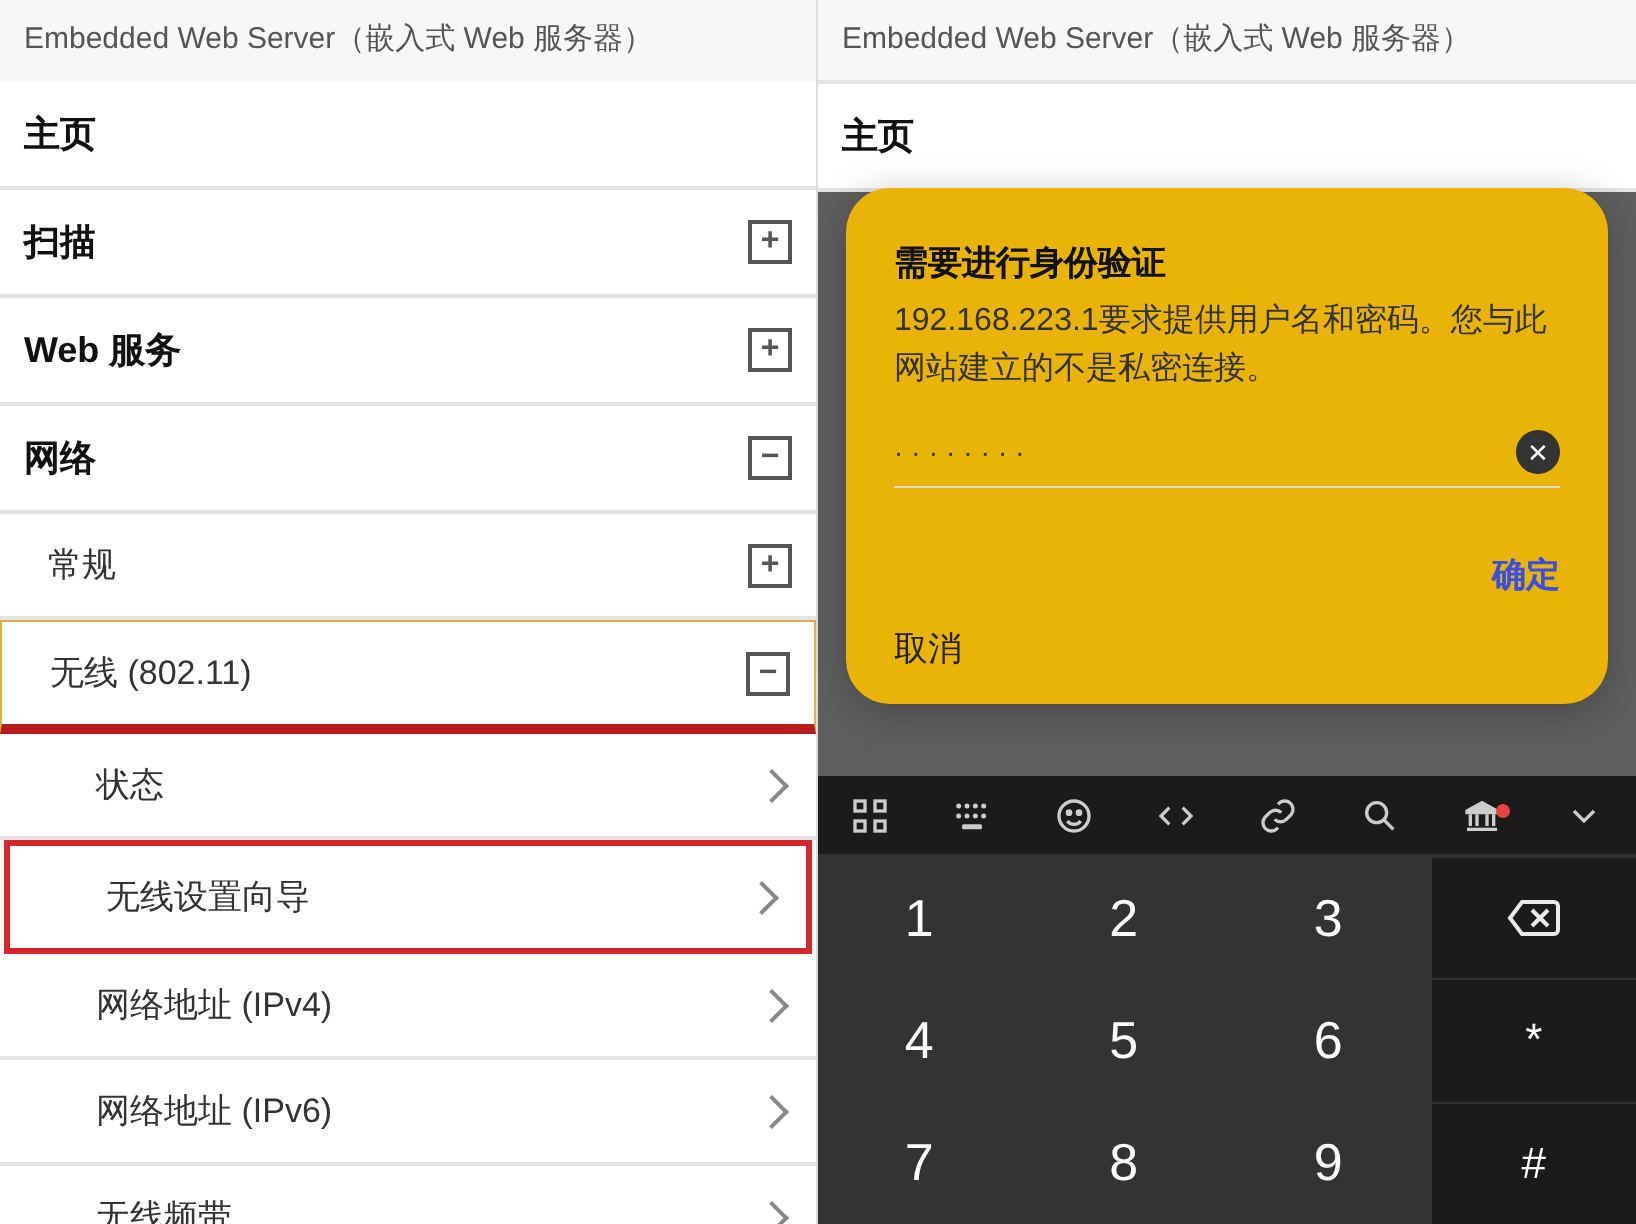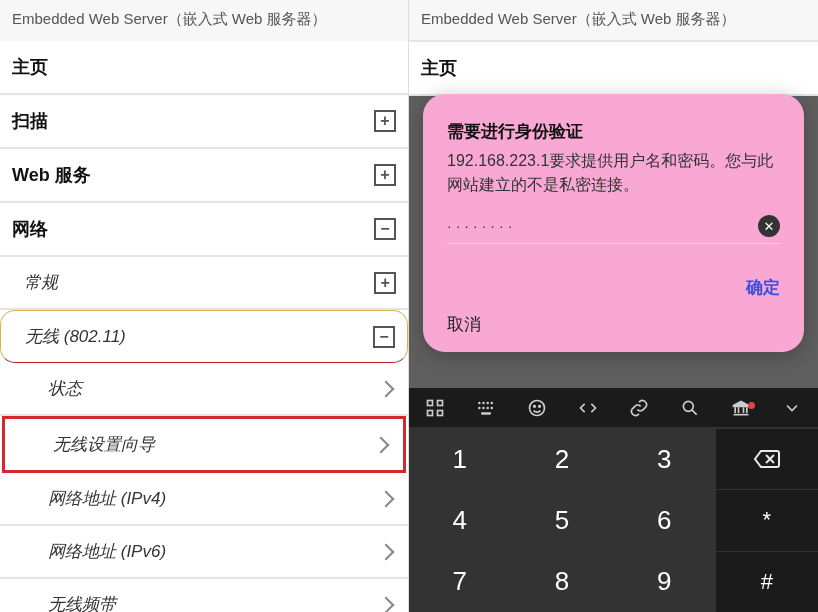--- a/index.html
+++ b/index.html
@@ -4,32 +4,32 @@
 <style>
   * { box-sizing: border-box; margin: 0; padding: 0; }
   html, body { width: 818px; height: 612px; font-family: -apple-system, "Helvetica Neue", Arial, "PingFang SC", "Microsoft YaHei", sans-serif; background: #fff; overflow: hidden; }
   .root { display: flex; width: 818px; height: 588px; }
   .pane { flex: 0 0 409px; height: 612px; background: #fff; border-right: 1px solid #ddd; position: relative; overflow: hidden; }
   .pane.right { border-right: none; background: #5f5f5f; }
   
   .titlebanner { font-size: 15px; color: #555; padding: 10px 12px 12px; background: #f7f7f7; }
   .section { border-bottom: 2px solid #e4e4e4; padding: 14px 12px; display: flex; align-items: center; justify-content: space-between; font-size: 18px; color: #111; font-weight: 700; }
   .section.nontoggle { font-weight: 700; }
-  .section.sub { font-weight: 400; font-size: 17px; color: #333; padding-left: 24px; font-style: italic; }
+  .section.sub { font-weight: 400; font-size: 17px; color: #333; padding-left: 24px; }
   .section.sub.deep { padding-left: 48px; }
   .sqicon { width: 22px; height: 22px; border: 2px solid #555; display: flex; align-items: center; justify-content: center; font-size: 16px; color: #555; font-weight: 700; line-height: 1; }
   .chev { width: 12px; height: 12px; border-top: 2px solid #888; border-right: 2px solid #888; transform: rotate(45deg); margin-right: 4px; }
   .yellowbox { border: 1px solid #d9b24a; }
   .redframe { border: 3px solid #d6272d; margin: 0 2px; }
   .redframe .section { border-bottom: none; }
   .right-bg-top { position: absolute; top: 0; left: 0; right: 0; height: 94px; background: #fff; }
   .right-title { position: absolute; top: 0; left: 0; right: 0; padding: 10px 12px 12px; background: #f7f7f7; font-size: 15px; color: #555; }
   .right-home { position: absolute; top: 40px; left: 0; right: 0; padding: 14px 12px; font-size: 18px; font-weight: 700; color: #111; border-top: 2px solid #e4e4e4; border-bottom: 2px solid #e4e4e4; background: #fff; }
   
-  .dialog { position: absolute; top: 94px; left: 14px; right: 14px; background: #f9a8d4; border-radius: 22px; padding: 26px 24px 16px; box-shadow: 0 4px 20px rgba(0,0,0,0.25); }
+  .dialog { position: absolute; top: 94px; left: 14px; right: 14px; background: #eab308; border-radius: 22px; padding: 26px 24px 16px; box-shadow: 0 4px 20px rgba(0,0,0,0.25); }
   .dlg-title { font-weight: 700; font-size: 17px; color: #111; margin-bottom: 6px; }
   .dlg-msg { font-size: 16px; color: #333; line-height: 1.5; }
   .dlg-user { margin-top: 24px; font-size: 16px; color: #333; border-bottom: 1px solid #ddd; padding-bottom: 6px; }
   .dlg-pass-row { margin-top: 18px; display: flex; align-items: center; border-bottom: 1px solid #ddd; padding-bottom: 6px; }
   .dlg-pass { flex: 1; font-size: 14px; letter-spacing: 4px; color: #333; }
   .clear-circle { width: 22px; height: 22px; border-radius: 50%; background: #333; color: #fff; display: flex; align-items: center; justify-content: center; font-size: 13px; }
   .dlg-actions { display: flex; justify-content: space-between; margin-top: 32px; font-size: 17px; }
   .dlg-cancel { color: #222; font-weight: 500; margin-top: 37px; }
   .dlg-ok { color: #3a4ee0; font-weight: 600; }
   
@@ -68,21 +68,21 @@
     <div class="section">
       <span>网络</span>
       <span class="sqicon">−</span>
     </div>
 
     <div class="section sub">
       <span>常规</span>
       <span class="sqicon">+</span>
     </div>
 
-    <div class="section sub yellowbox" style="border-bottom:1px solid #b91c1c;border-radius:15px;">
+    <div class="section sub yellowbox" style="border-bottom:5px solid #b91c1c;">
       <span>无线 (802.11)</span>
       <span class="sqicon">−</span>
     </div>
 
     <div class="section sub deep">
       <span>状态</span>
       <span class="chev"></span>
     </div>
 
     <div class="redframe">

